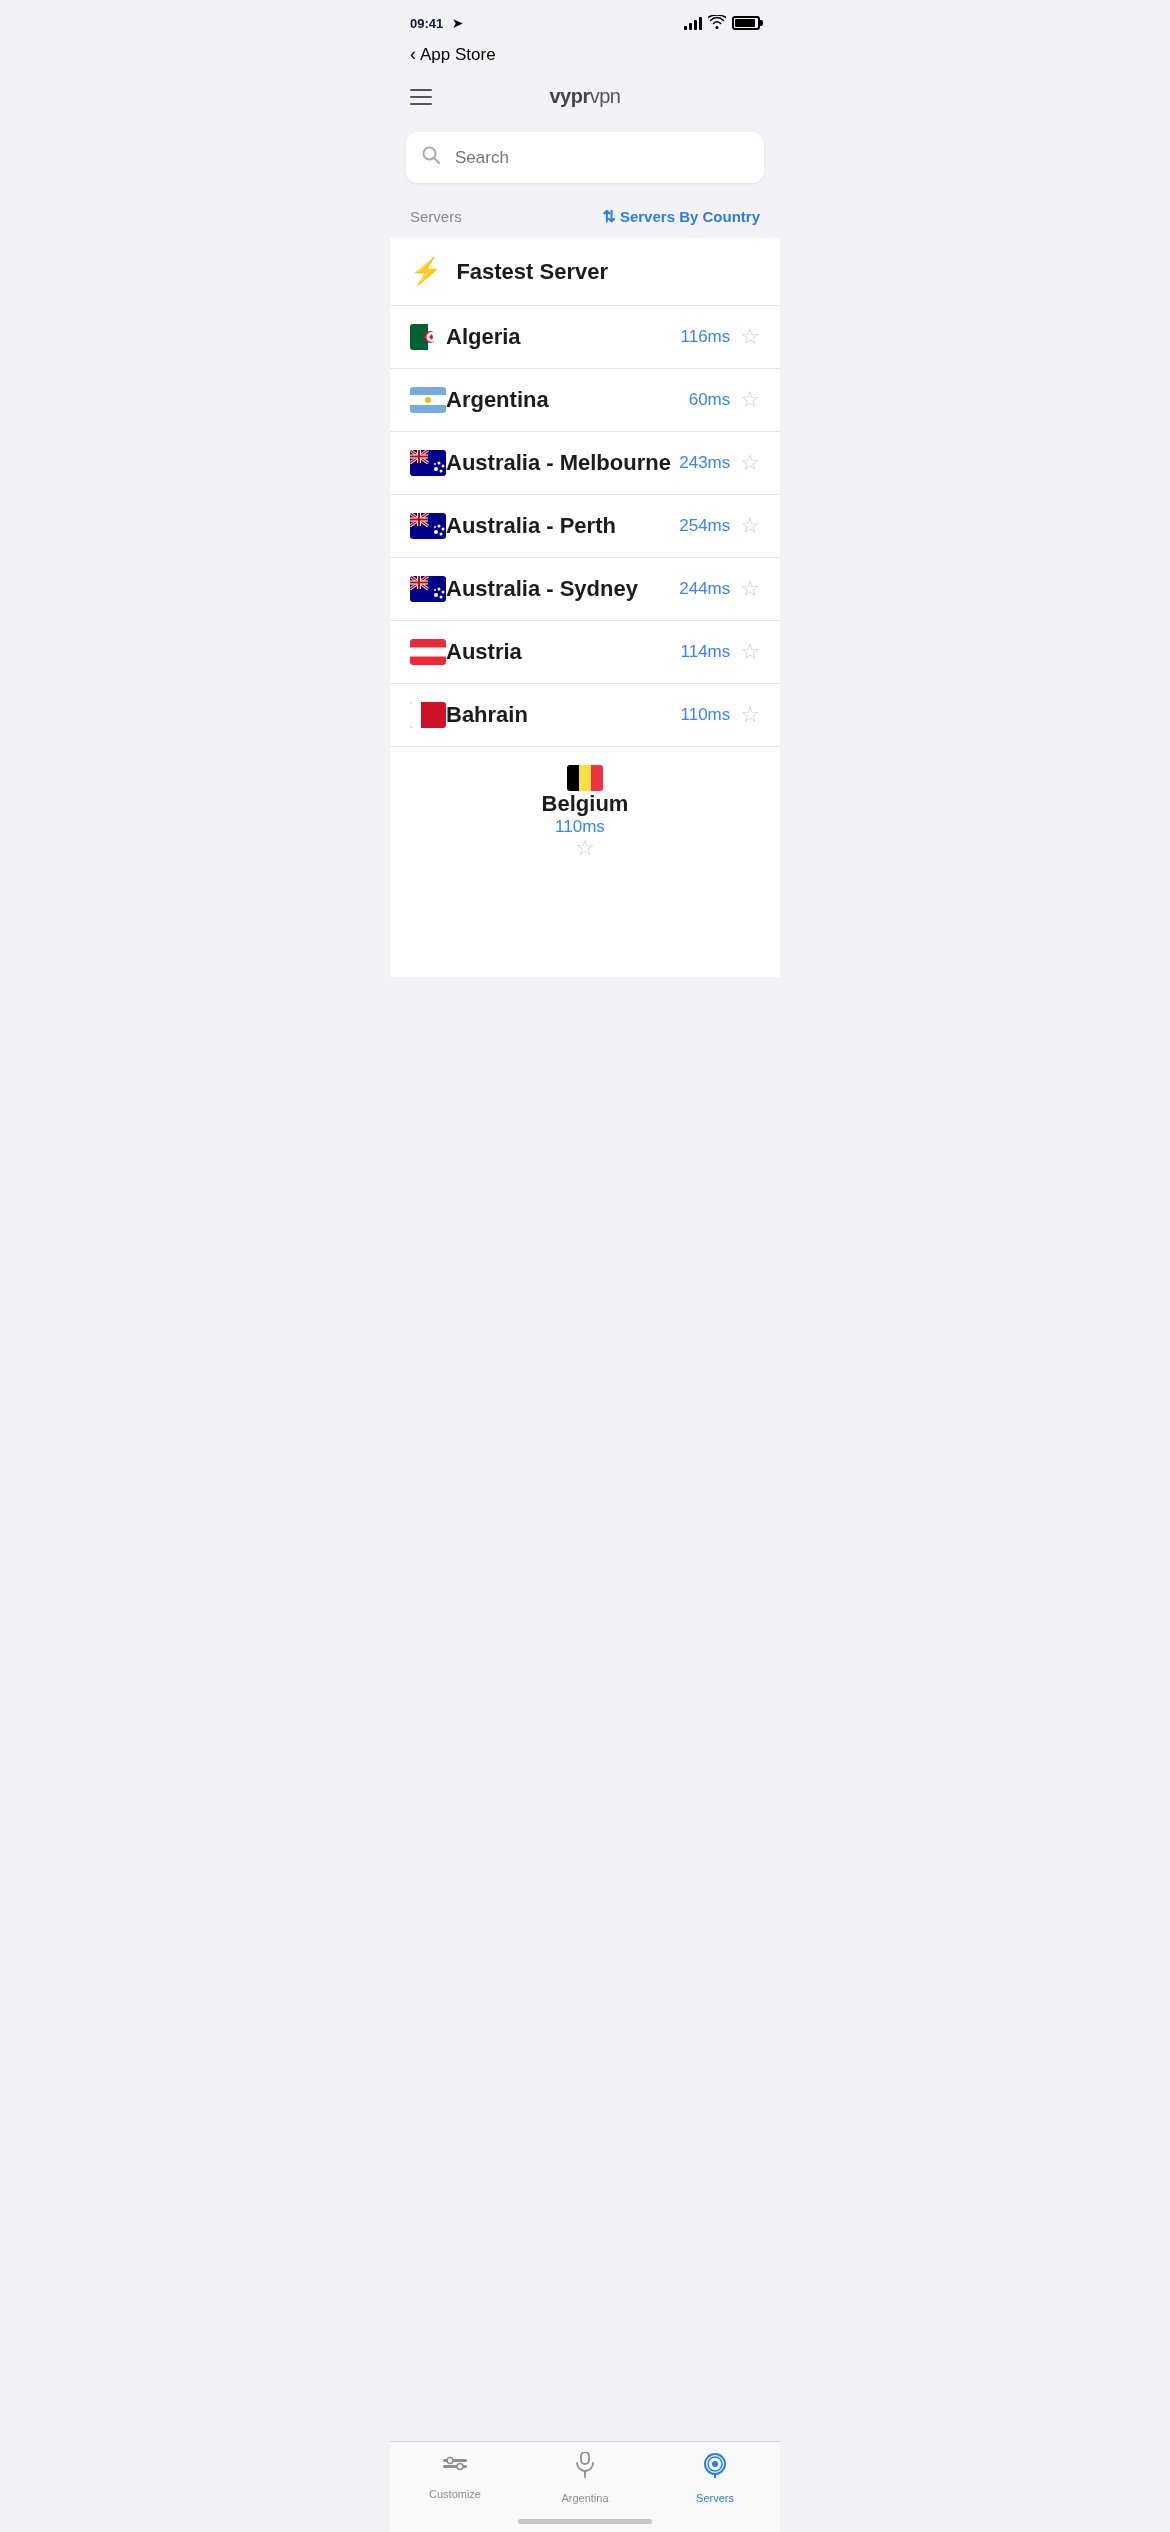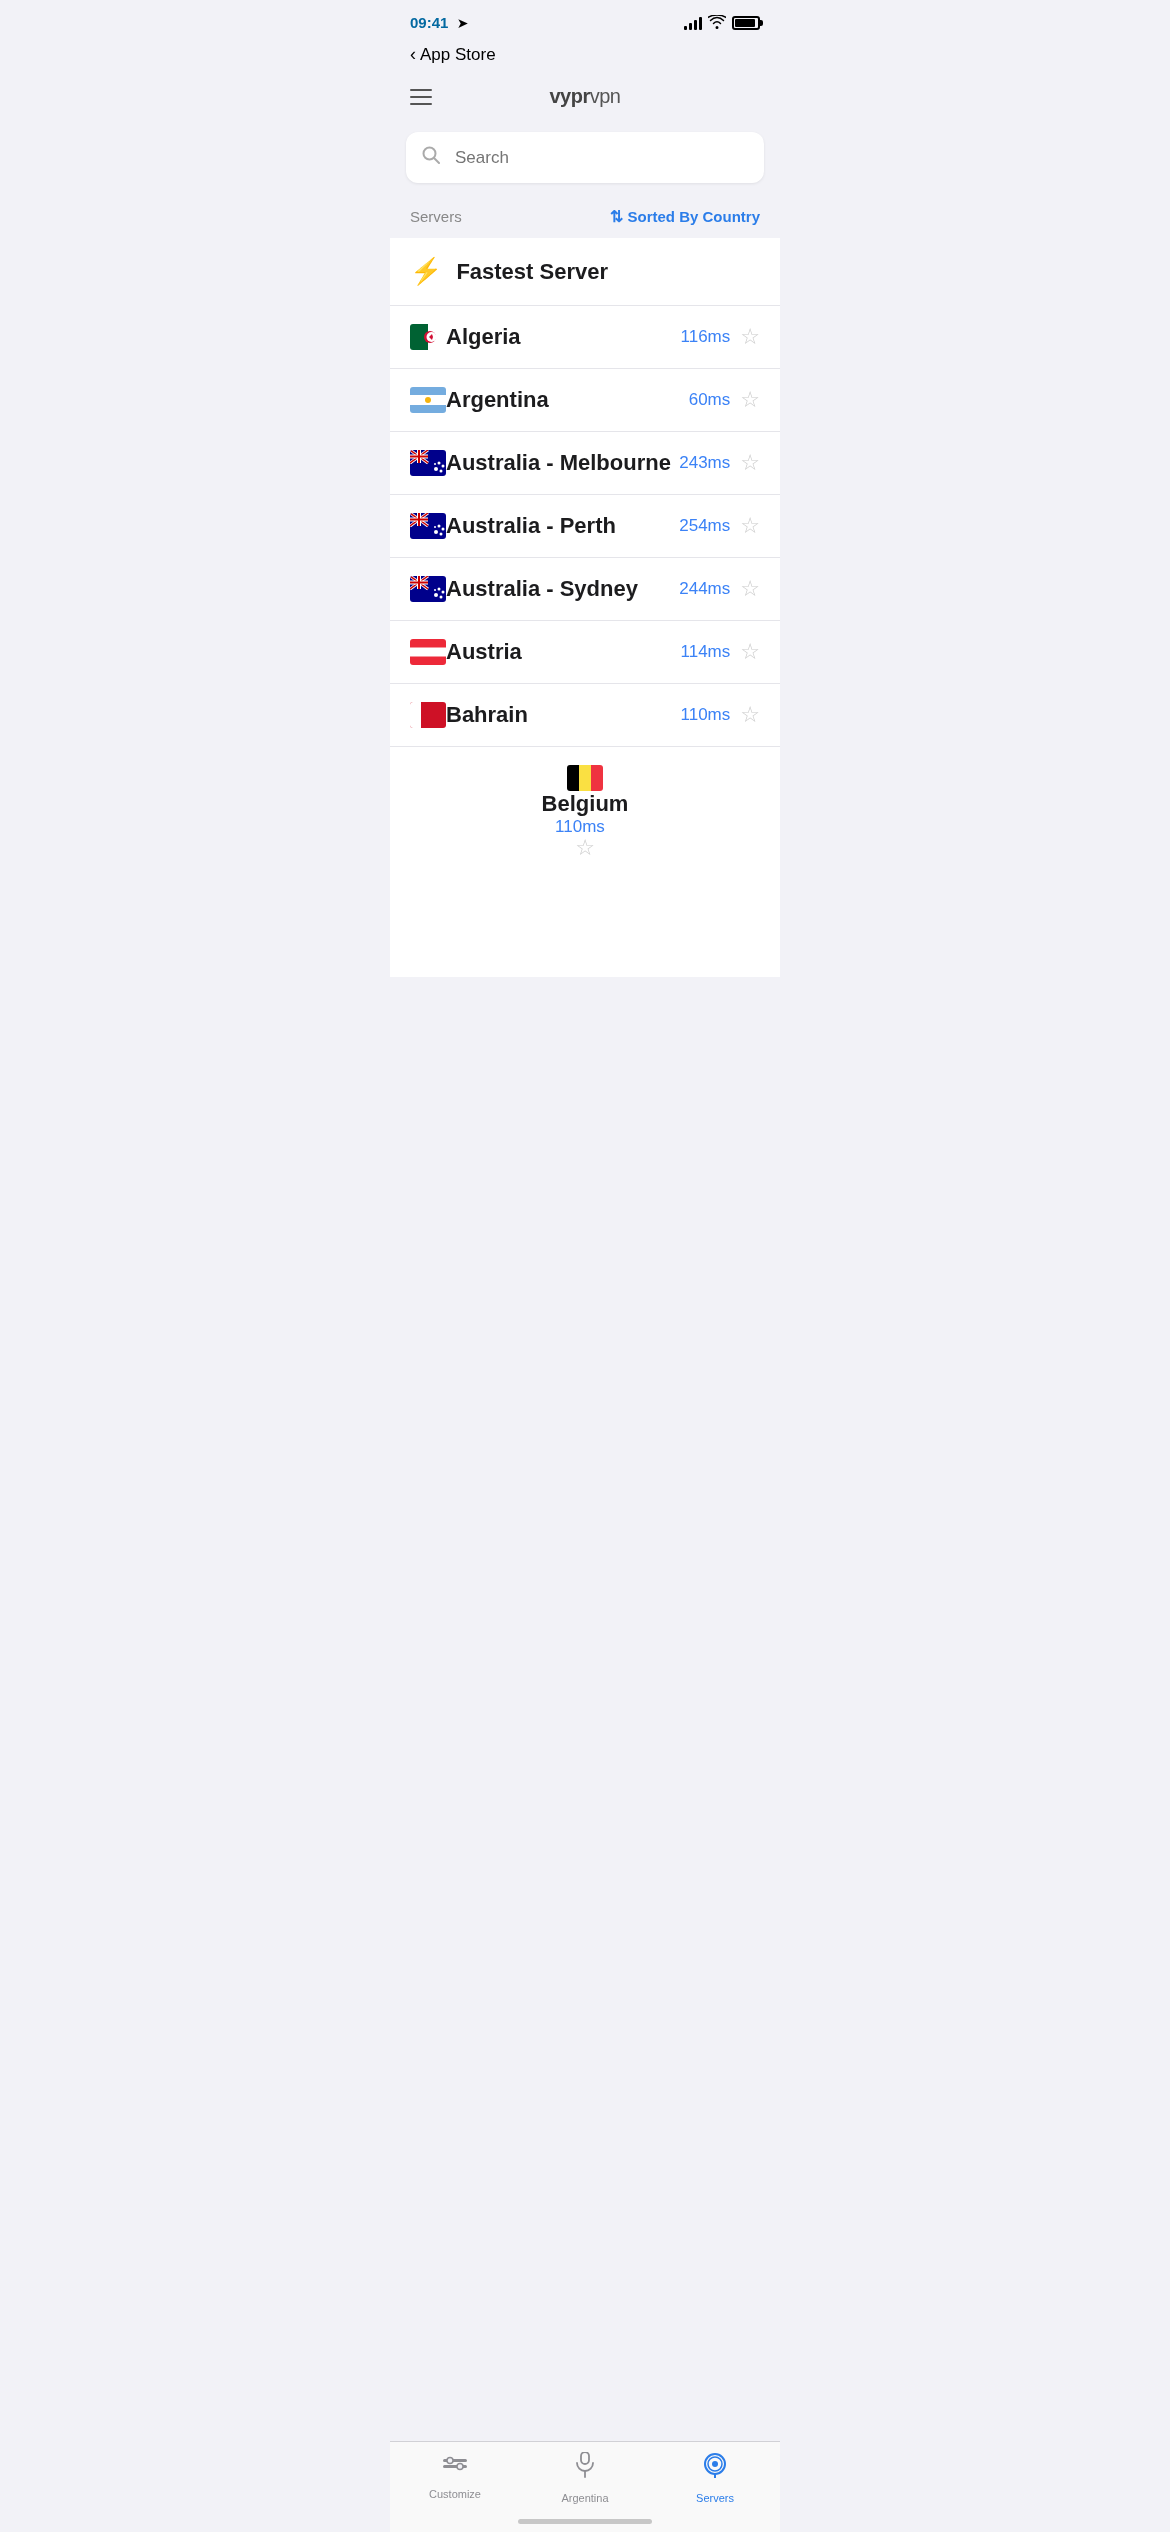--- a/index.html
+++ b/index.html
@@ -18,23 +18,23 @@
     
     .status-bar {
       display: flex;
       justify-content: space-between;
       align-items: center;
       padding: 14px 20px 8px;
       background: #f2f2f7;
     }
 
     .status-time {
-      font-size: 15px;
+      font-size: 13px;
       font-weight: 600;
-      color: #0369a1;
+      color: #0f172a;
     }
 
     .status-icons {
       display: flex;
       align-items: center;
       gap: 6px;
     }
 
     .signal-bars {
       display: flex;
@@ -371,21 +371,21 @@
       </svg>
     </span>
     <input type="text" class="search-input" placeholder="Search" style="">
   </div>
 </div>
 
 <div class="servers-header">
   <span class="servers-label">Servers</span>
   <div class="sort-button">
     <span class="sort-icon">⇅</span>
-    <span>Sorted By Country</span>
+    <span>Servers By Country</span>
   </div>
 </div>
 
 <div class="server-list scroll-area">
 
   <div class="server-item">
     <span class="fastest-icon">⚡</span>
     <span class="server-name">Fastest Server</span>
   </div>
 

